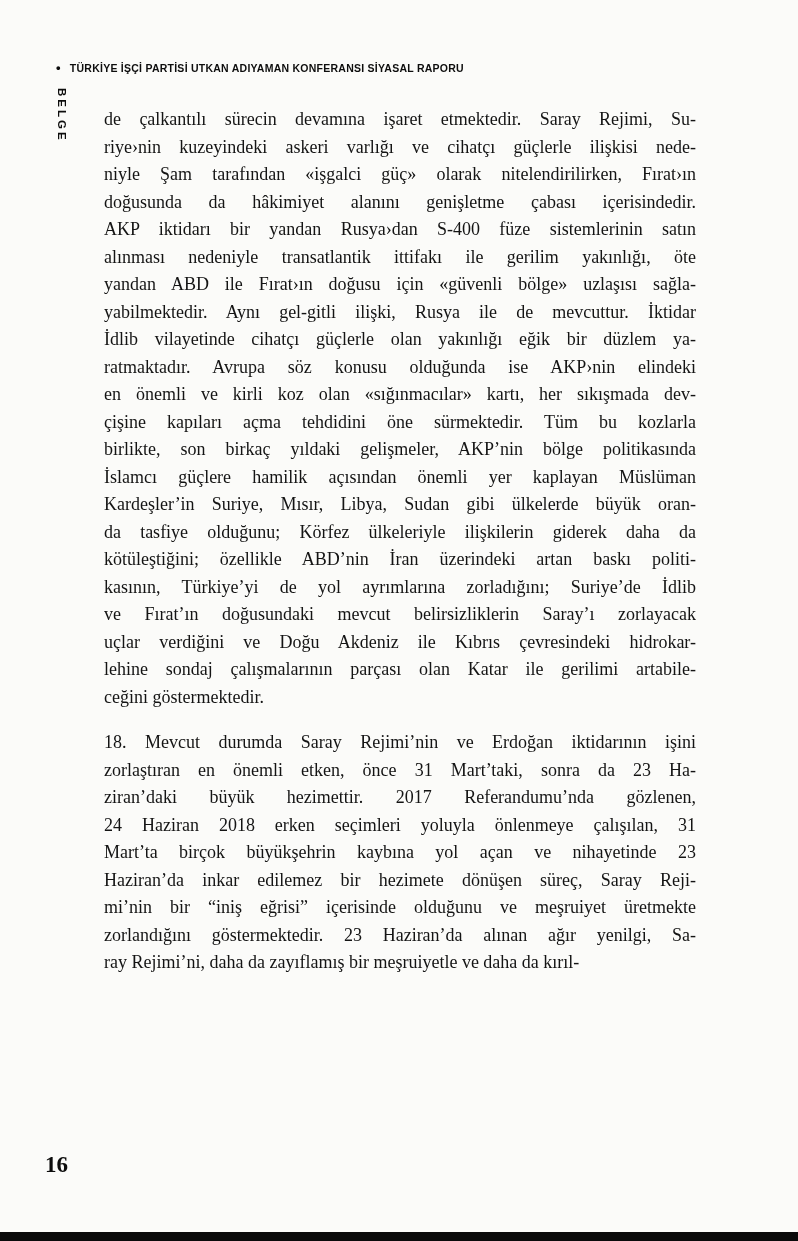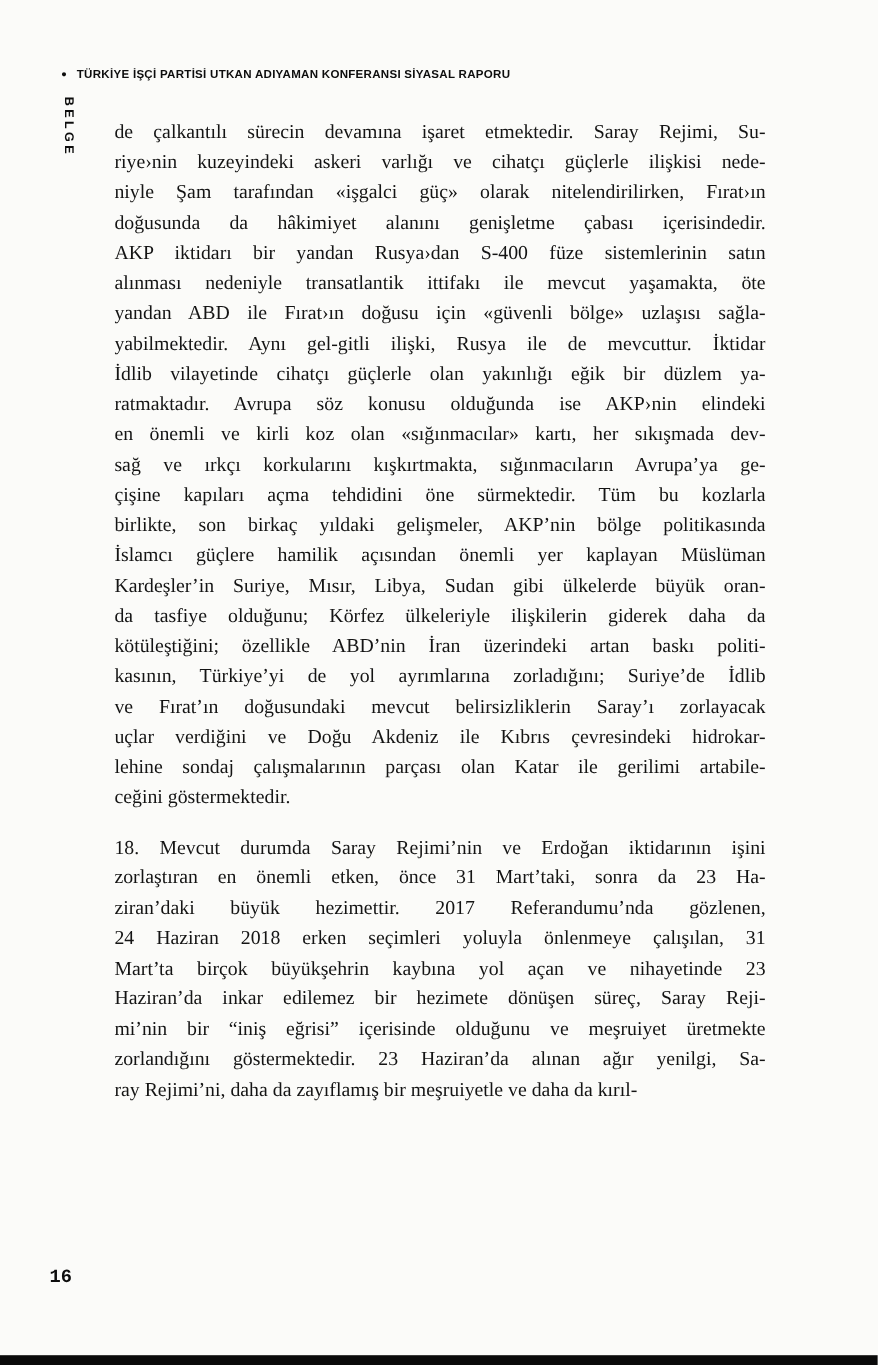--- a/index.html
+++ b/index.html
@@ -54,23 +54,23 @@
     white-space: normal;
     height: 27.5px;
     overflow: hidden;
   }
   .line.last {
     text-align-last: left;
   }
   .page-number {
     position: absolute;
     top: 1152px; left: 45px;
-    font-family: Liberation Mono, monospace;
+    font-family: Liberation Serif, serif;
     font-weight: 700;
-    font-size: 17px;
+    font-size: 23px;
     color: #0d0d0d;
   }
   .bottom-edge {
     position: absolute;
     left: 0; bottom: 0;
     width: 798px; height: 9px;
     background: #0a0a0a;
   }
 </style>
 </head>
@@ -85,27 +85,26 @@
 
   <div class="side-label">BELGE</div>
 
   <div class="body-text">
       <div class="paragraph">
         <div class="line">de çalkantılı sürecin devamına işaret etmektedir. Saray Rejimi, Su-</div>
         <div class="line">riye›nin kuzeyindeki askeri varlığı ve cihatçı güçlerle ilişkisi nede-</div>
         <div class="line">niyle Şam tarafından «işgalci güç» olarak nitelendirilirken, Fırat›ın</div>
         <div class="line">doğusunda da hâkimiyet alanını genişletme çabası içerisindedir.</div>
         <div class="line">AKP iktidarı bir yandan Rusya›dan S-400 füze sistemlerinin satın</div>
-        <div class="line">alınması nedeniyle transatlantik ittifakı ile mevcut yaşamakta, öte</div>
+        <div class="line">alınması nedeniyle transatlantik ittifakı ile gerilim yakınlığı, öte</div>
         <div class="line">yandan ABD ile Fırat›ın doğusu için «güvenli bölge» uzlaşısı sağla-</div>
         <div class="line">yabilmektedir. Aynı gel-gitli ilişki, Rusya ile de mevcuttur. İktidar</div>
         <div class="line">İdlib vilayetinde cihatçı güçlerle olan yakınlığı eğik bir düzlem ya-</div>
         <div class="line">ratmaktadır. Avrupa söz konusu olduğunda ise AKP›nin elindeki</div>
         <div class="line">en önemli ve kirli koz olan «sığınmacılar» kartı, her sıkışmada dev-</div>
-        <div class="line">sağ ve ırkçı korkularını kışkırtmakta, sığınmacıların Avrupa’ya ge-</div>
         <div class="line">çişine kapıları açma tehdidini öne sürmektedir. Tüm bu kozlarla</div>
         <div class="line">birlikte, son birkaç yıldaki gelişmeler, AKP’nin bölge politikasında</div>
         <div class="line">İslamcı güçlere hamilik açısından önemli yer kaplayan Müslüman</div>
         <div class="line">Kardeşler’in Suriye, Mısır, Libya, Sudan gibi ülkelerde büyük oran-</div>
         <div class="line">da tasfiye olduğunu; Körfez ülkeleriyle ilişkilerin giderek daha da</div>
         <div class="line">kötüleştiğini; özellikle ABD’nin İran üzerindeki artan baskı politi-</div>
         <div class="line">kasının, Türkiye’yi de yol ayrımlarına zorladığını; Suriye’de İdlib</div>
         <div class="line">ve Fırat’ın doğusundaki mevcut belirsizliklerin Saray’ı zorlayacak</div>
         <div class="line">uçlar verdiğini ve Doğu Akdeniz ile Kıbrıs çevresindeki hidrokar-</div>
         <div class="line">lehine sondaj çalışmalarının parçası olan Katar ile gerilimi artabile-</div>

